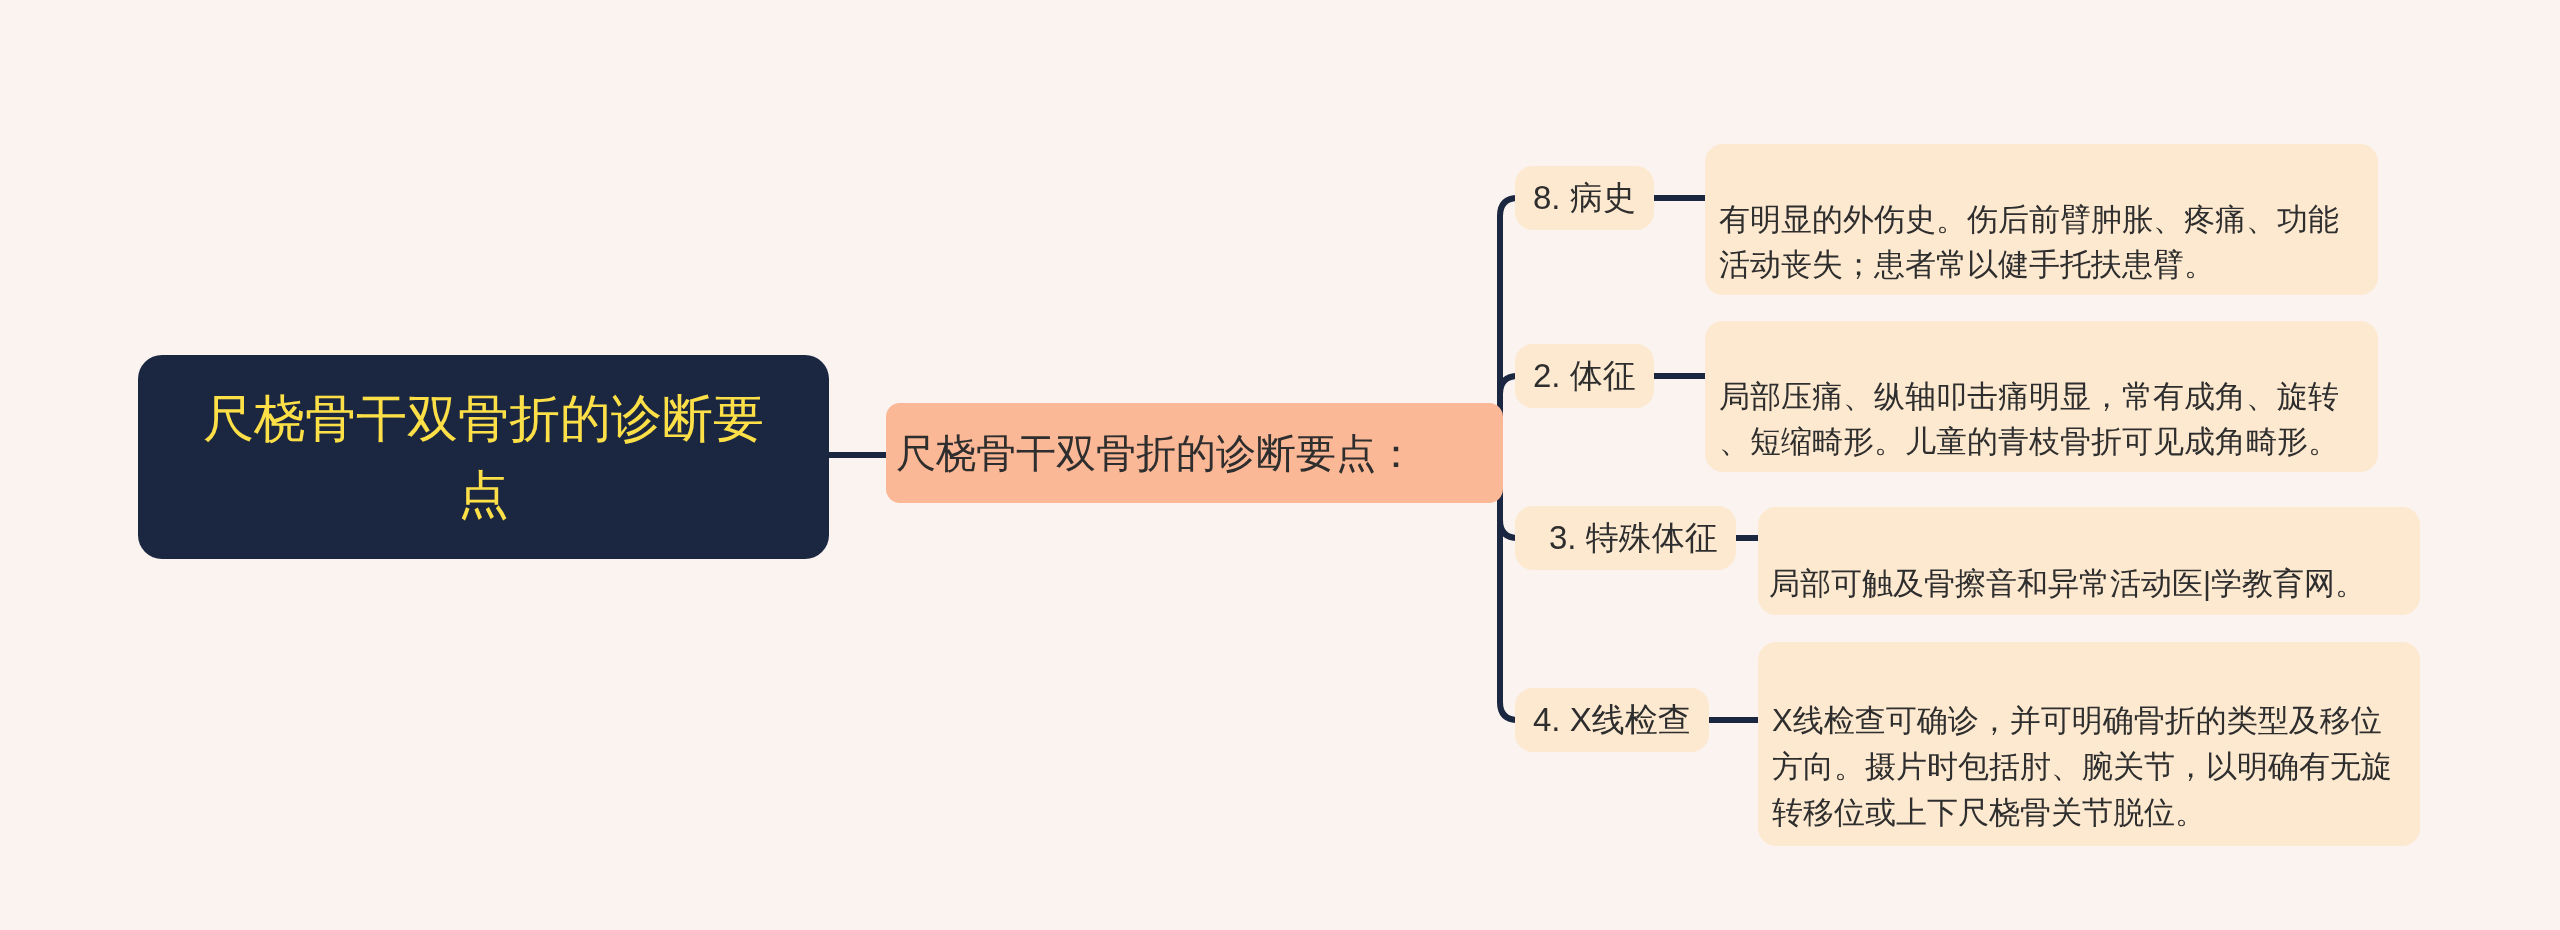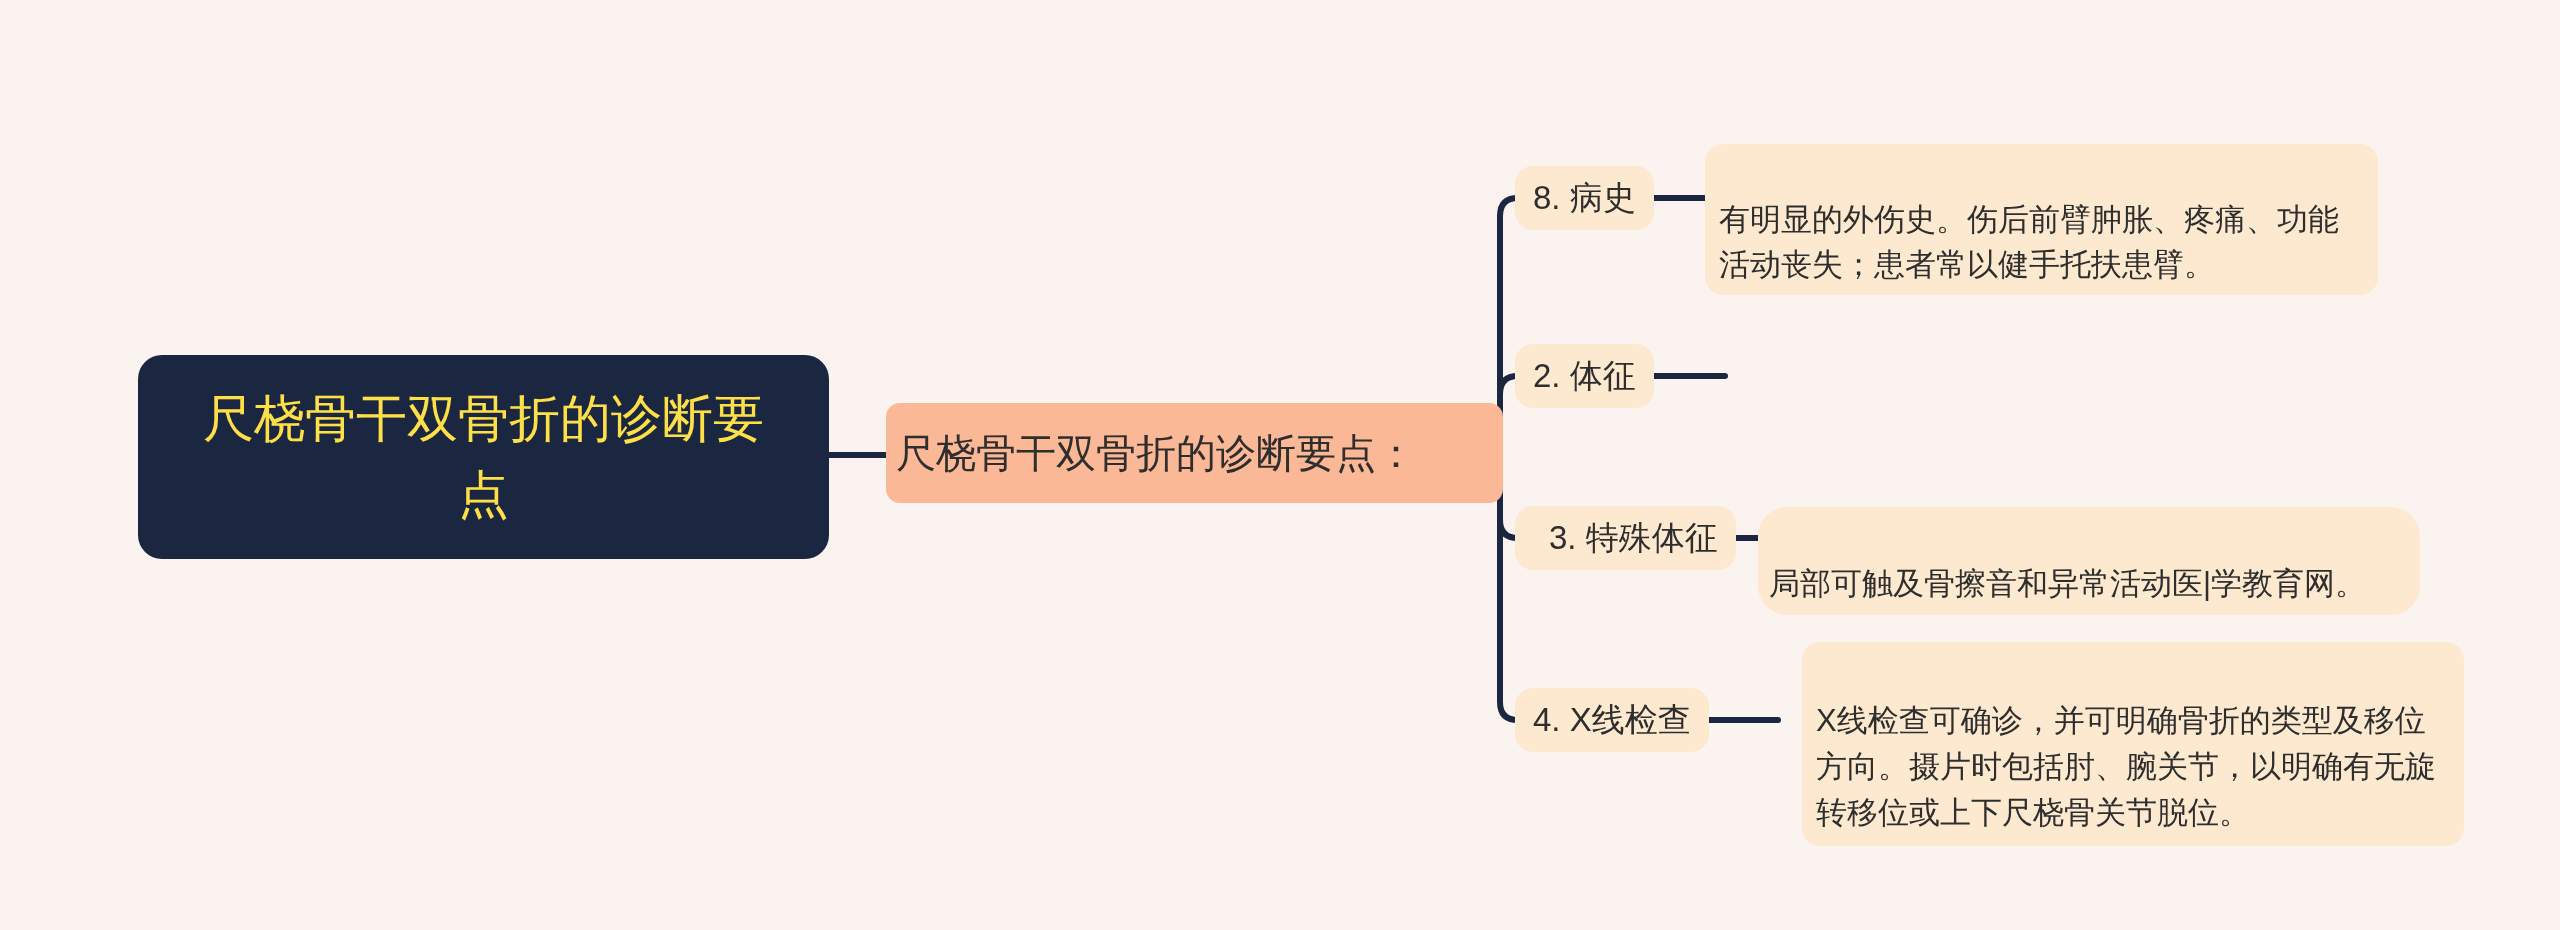--- a/index.html
+++ b/index.html
@@ -42,22 +42,22 @@
   .label-1{left:1515px;top:166px;}
   .label-2{left:1515px;top:344px;}
   .label-3{left:1515px;top:506px;padding-left:34px;}
   .label-4{left:1515px;top:688px;}
   .branch-detail{
     background:#fde9d0;border-radius:18px;
     font-size:31px;line-height:45px;white-space:pre-line;
   }
   .detail-1{left:1705px;top:144px;width:673px;padding:8px 14px;}
   .detail-2{left:1705px;top:321px;width:673px;padding:8px 14px;}
-  .detail-3{left:1758px;top:507px;width:662px;padding:9px 11px;border-radius:29px;}
-  .detail-4{left:1758px;top:642px;width:662px;padding:10px 14px;line-height:46px;margin-left:44px;}
+  .detail-3{left:1758px;top:507px;width:662px;padding:9px 11px;}
+  .detail-4{left:1758px;top:642px;width:662px;padding:10px 14px;line-height:46px;}
 </style>
 </head>
 <body>
 
 <div class="canvas">
 
   <svg class="connector-svg" viewBox="0 0 2560 930" xmlns="http://www.w3.org/2000/svg">
 
     <path d="M 820 455 L 900 455"></path>
 
@@ -85,20 +85,24 @@
     <span>8. 病史</span>
   </div>
   <div class="node branch-detail detail-1">
     <span>有明显的外伤史。伤后前臂肿胀、疼痛、功能
 活动丧失；患者常以健手托扶患臂。</span>
   </div>
 
   <div class="node branch-label label-2">
     <span>2. 体征</span>
   </div>
+  <div class="node branch-detail detail-2">
+    <span>局部压痛、纵轴叩击痛明显，常有成角、旋转
+、短缩畸形。儿童的青枝骨折可见成角畸形。</span>
+  </div>
 
   <div class="node branch-label label-3">
     <span>3. 特殊体征</span>
   </div>
   <div class="node branch-detail detail-3">
     <span>局部可触及骨擦音和异常活动医|学教育网。</span>
   </div>
 
   <div class="node branch-label label-4">
     <span>4. X线检查</span>

